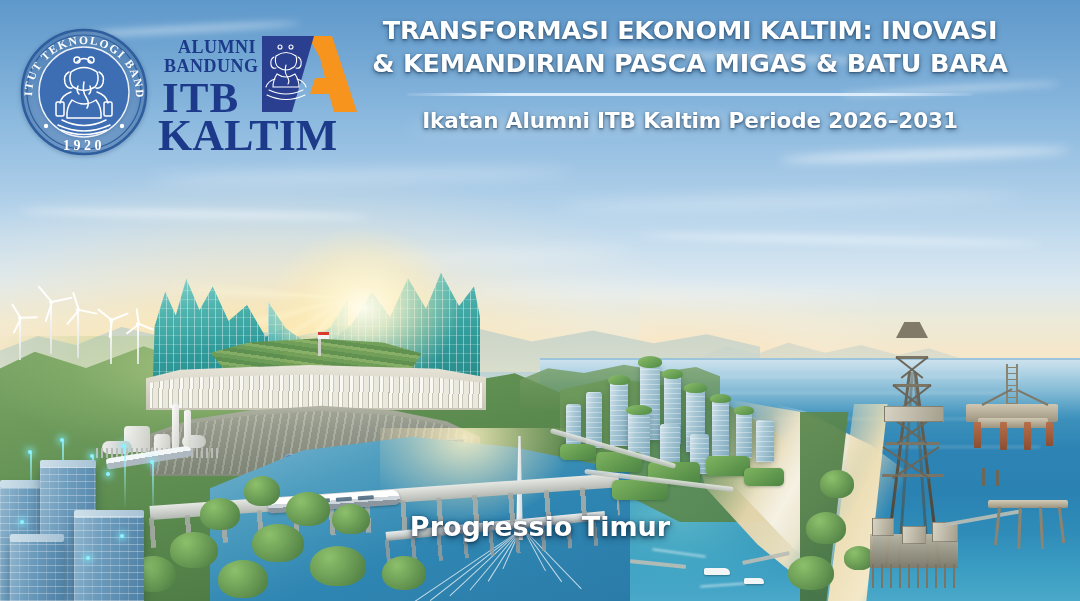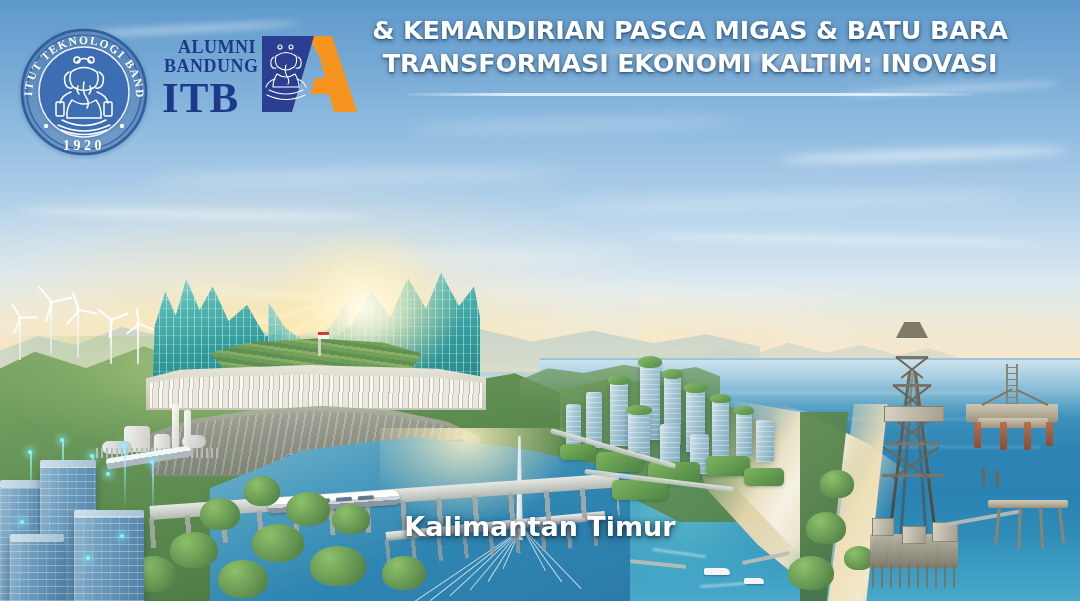--- a/index.html
+++ b/index.html
@@ -763,20 +763,21 @@
         <circle cx="108" cy="104" r="2.2" fill="#ffffff"></circle>
 
         <text x="70" y="128" text-anchor="middle" font-family="'Liberation Serif', serif" font-size="14" font-weight="700" letter-spacing="3.5" fill="#ffffff">1920</text>
       </svg>
     </div>
 
     <div class="ia-logo">
       <div class="ia-words">ALUMNI</div>
       <div class="ia-words" style="top:27px;">BANDUNG</div>
       <div class="ia-itb">ITB</div>
+      <div class="ia-kaltim">KALTIM</div>
 
       <div class="ia-mark">
         <svg width="100" height="80" viewBox="0 0 100 80" aria-hidden="true">
 
           <path d="M50,2 L74,2 L99,78 L76,78 L71,60 L52,60 L57,44 L67,44 L62,24 Z" fill="#f7941e"></path>
 
           <path d="M4,2 L56,2 L34,78 L4,78 Z" fill="#2a3f8f"></path>
 
           <g stroke="#ffffff" stroke-width="1.1" fill="none" stroke-linecap="round">
             <circle cx="22" cy="13" r="2"></circle>
@@ -789,23 +790,24 @@
             <path d="M11,56 q17,8 34,0"></path>
             <path d="M9,61 q19,9 38,0"></path>
             <path d="M17,45 q-7,2 -9,8"></path>
             <path d="M39,45 q7,2 9,8"></path>
           </g>
         </svg>
       </div>
     </div>
 
     <div class="title-block">
+      <div class="ttl">TRANSFORMASI EKONOMI KALTIM: INOVASI</div>
       <div class="ttl">&amp; KEMANDIRIAN PASCA MIGAS &amp; BATU BARA</div>
-      <div class="ttl">TRANSFORMASI EKONOMI KALTIM: INOVASI</div>
       <div class="rule"></div>
+      <div class="subttl">Ikatan Alumni ITB Kaltim Periode 2026–2031</div>
     </div>
   </div>
 
   <div class="tagline">
-    <div>Kalimantan Timur</div>
+    <div>Progressio Timur</div>
   </div>
 
 </div>
 
 </body></html>

